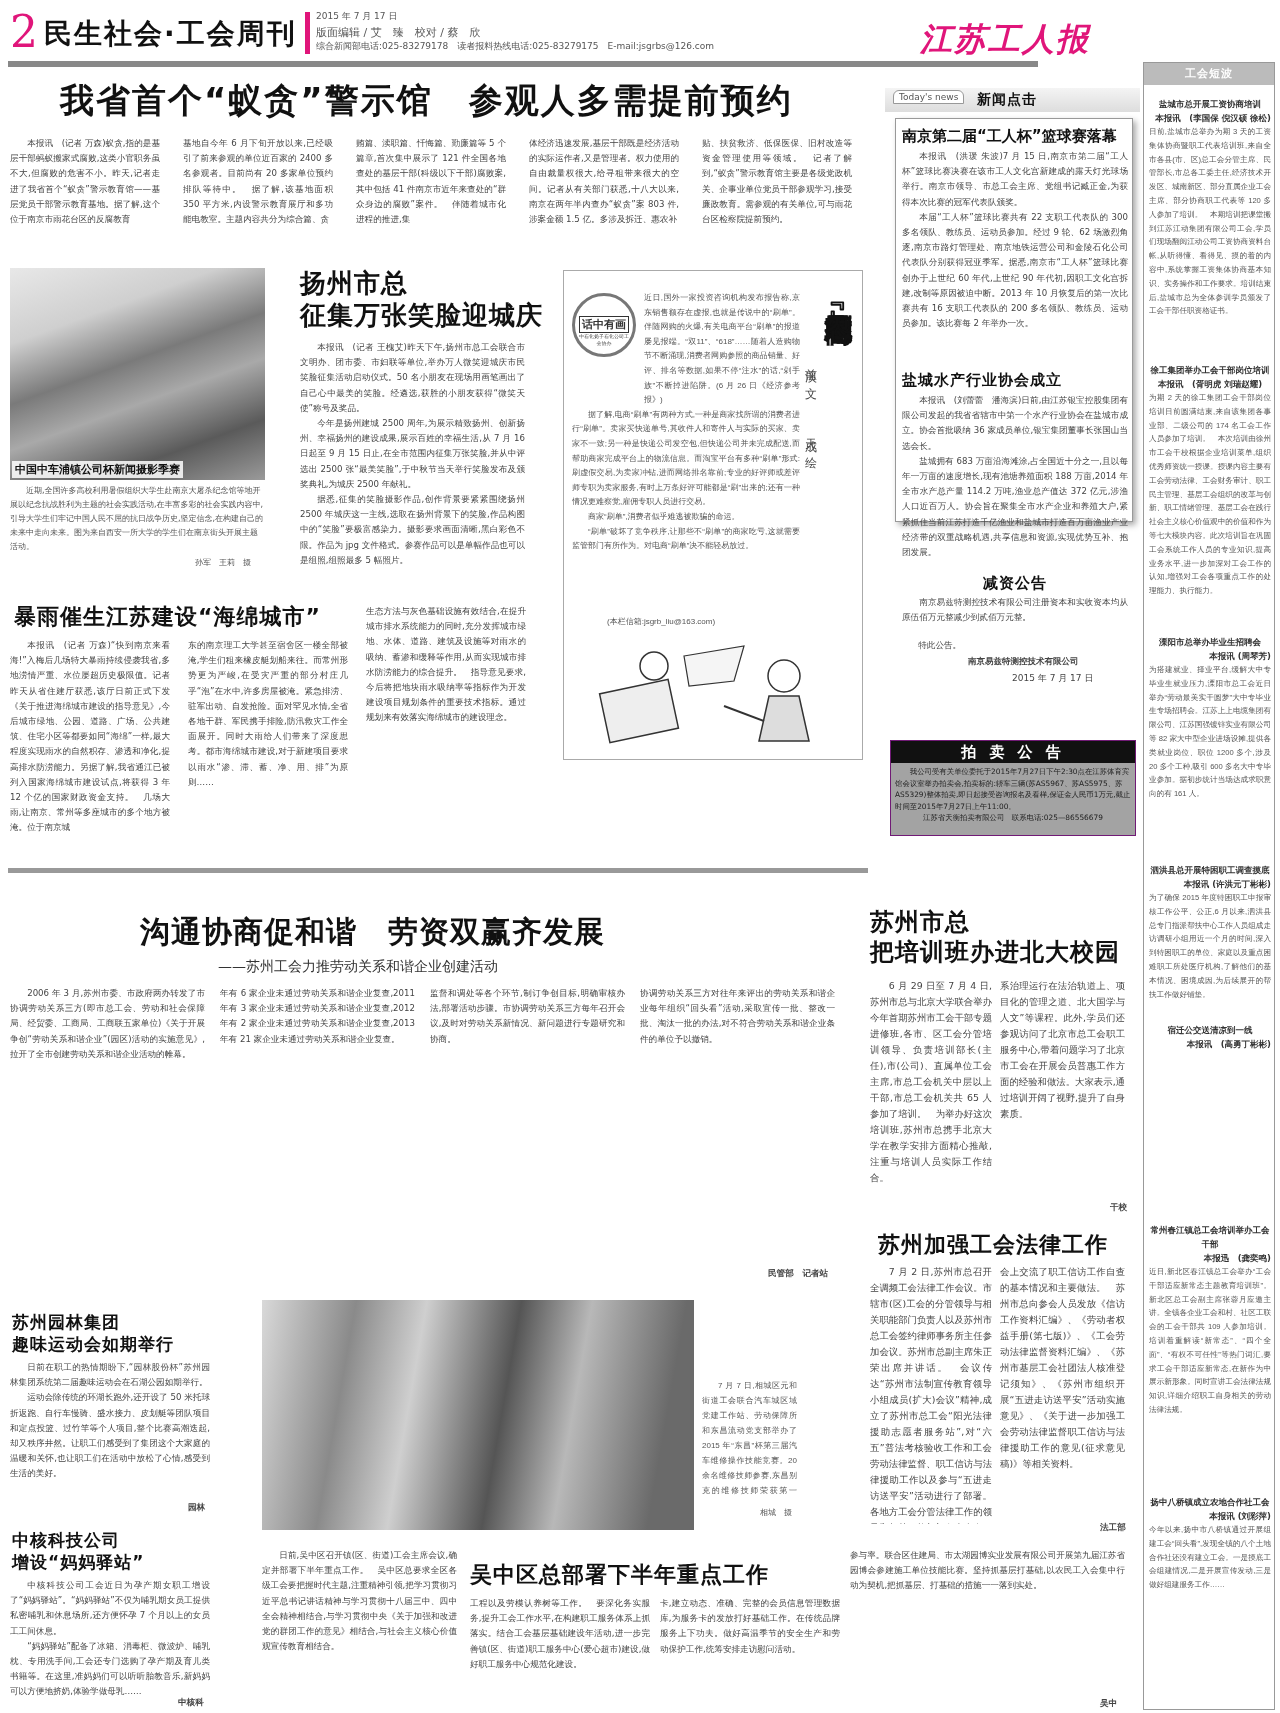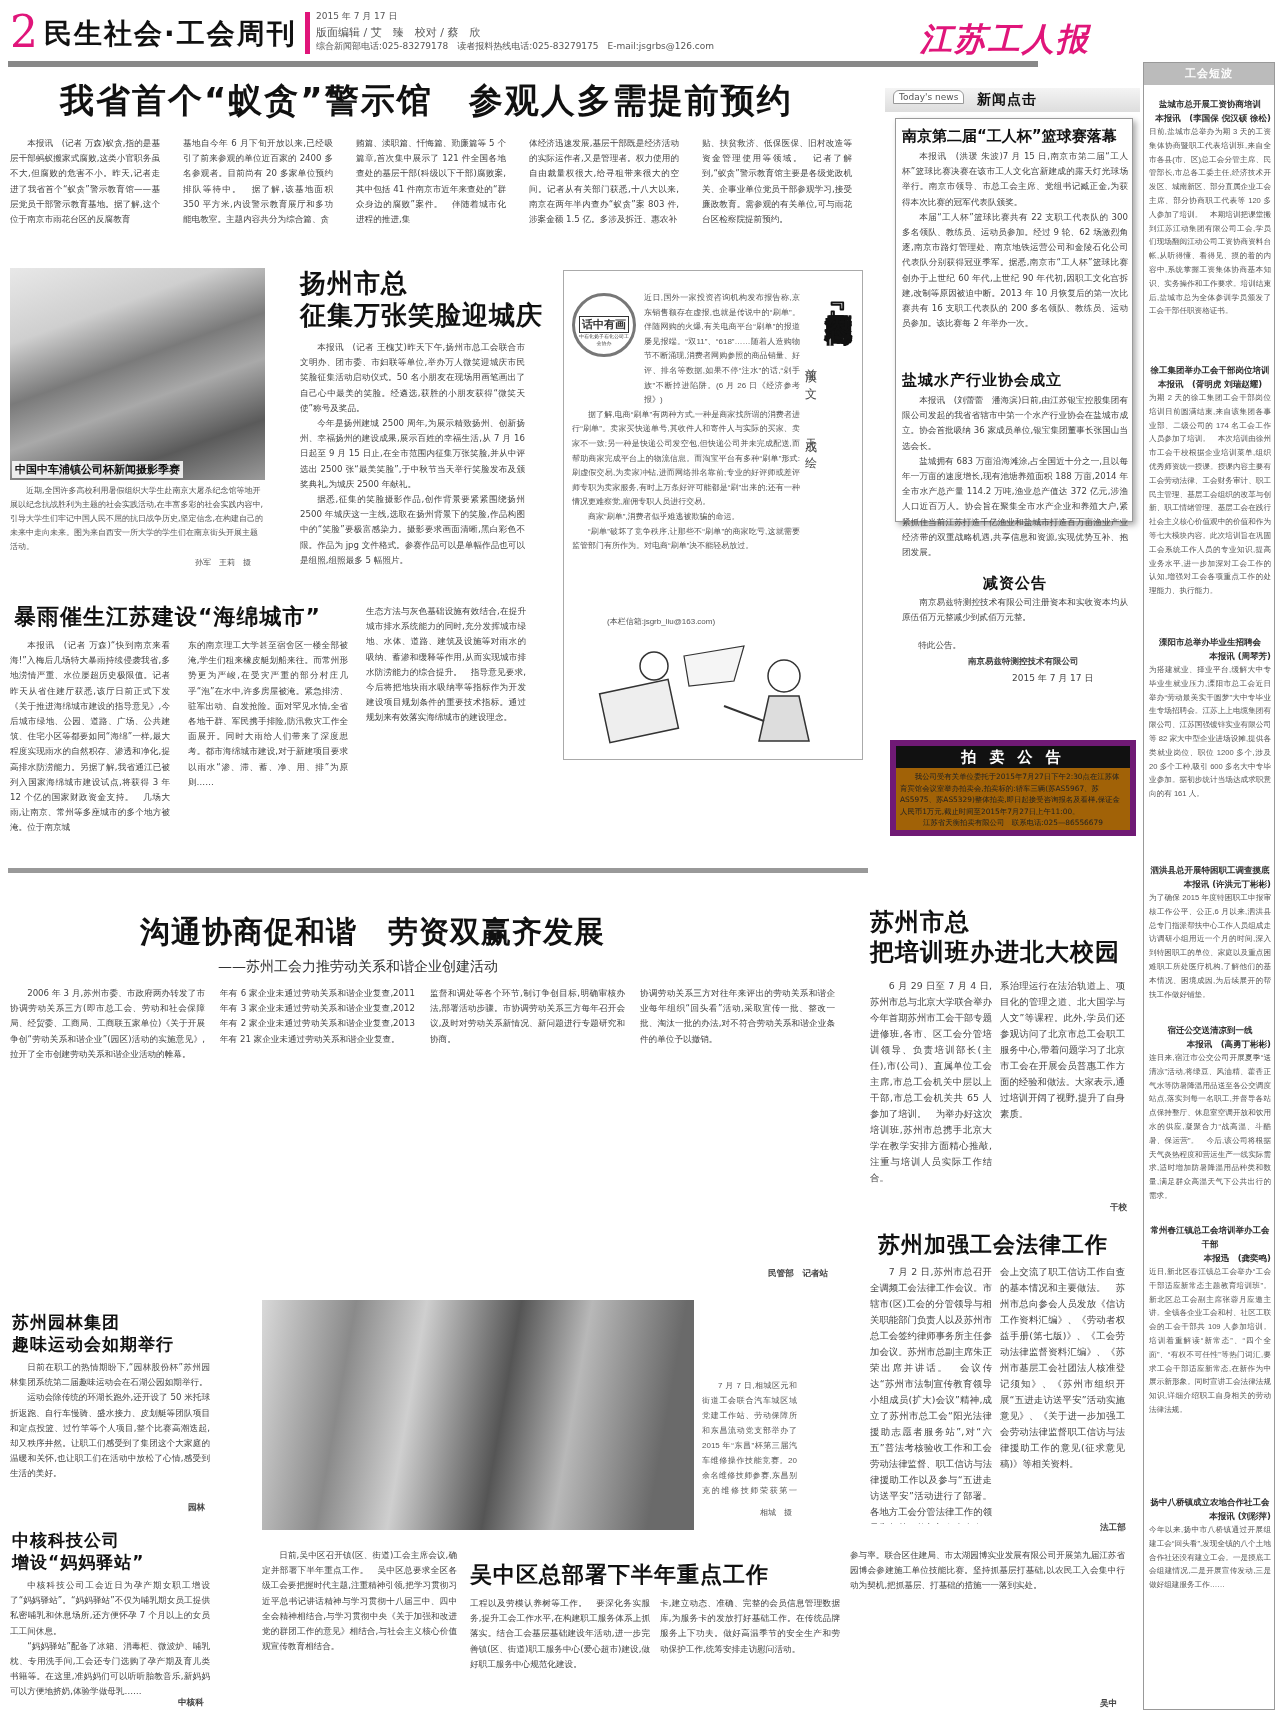--- a/index.html
+++ b/index.html
@@ -94,21 +94,21 @@
     <p>本报讯　(刘蕾蕾　潘海滨)日前,由江苏银宝控股集团有限公司发起的我省省辖市中第一个水产行业协会在盐城市成立。协会首批吸纳 36 家成员单位,银宝集团董事长张国山当选会长。</p>
     <p>盐城拥有 683 万亩沿海滩涂,占全国近十分之一,且以每年一万亩的速度增长,现有池塘养殖面积 188 万亩,2014 年全市水产总产量 114.2 万吨,渔业总产值达 372 亿元,涉渔人口近百万人。协会旨在聚集全市水产企业和养殖大户,紧紧抓住当前江苏打造千亿渔业和盐城市打造百万亩渔业产业经济带的双重战略机遇,共享信息和资源,实现优势互补、抱团发展。</p>
   </div>
   <div class="abs hd" style="left:0;top:455px;width:238px;text-align:center;font-size:15px;">减资公告</div>
   <div class="col txt" style="left:6px;top:476px;width:226px;height:32px;">南京易兹特测控技术有限公司注册资本和实收资本均从原伍佰万元整减少到贰佰万元整。</div>
 </div>
 <div class="abs txt" style="left:901px;top:638px;">特此公告。</div>
 <div class="abs" style="left:968px;top:656px;font-family:'DejaVu Sans',sans-serif;font-size:8.5px;font-weight:bold;color:#444;">南京易兹特测控技术有限公司</div>
 <div class="abs" style="left:1012px;top:672px;font-family:'DejaVu Sans',sans-serif;font-size:9px;color:#444;">2015 年 7 月 17 日</div>
 
-<div class="abs" style="left:890px;top:740px;width:246px;height:96px;border:6px solid #701a75;background:#a16207;">
+<div class="abs" style="left:890px;top:740px;width:246px;height:96px;border:1px solid #701a75;background:#a3a3a3;">
   <div style="background:#111;color:#fff;text-align:center;font-family:'DejaVu Sans',sans-serif;font-weight:bold;font-size:15px;line-height:22px;letter-spacing:4px;">拍 卖 公 告</div>
   <div style="font-family:'DejaVu Sans',sans-serif;font-size:7.4px;line-height:11.5px;color:#222;padding:3px 4px 0;text-indent:2em;">我公司受有关单位委托于2015年7月27日下午2:30点在江苏体育宾馆会议室举办拍卖会,拍卖标的:轿车三辆(苏AS5967、苏AS5975、苏AS5329)整体拍卖,即日起接受咨询报名及看样,保证金人民币1万元,截止时间至2015年7月27日上午11:00。</div>
   <div style="font-family:'DejaVu Sans',sans-serif;font-size:7.4px;line-height:12px;color:#222;padding:0 4px;text-align:center;">江苏省天衡拍卖有限公司　联系电话:025—86556679</div>
 </div>
 
 <div class="abs hd" style="left:14px;top:604px;font-size:22px;line-height:26px;">暴雨催生江苏建设“海绵城市”</div>
 <div class="col txt" style="left:10px;top:638px;width:160px;height:220px;">本报讯　(记者 万森)“快到南京来看海!”入梅后几场特大暴雨持续侵袭我省,多地涝情严重、水位屡超历史极限值。记者昨天从省住建厅获悉,该厅日前正式下发《关于推进海绵城市建设的指导意见》,今后城市绿地、公园、道路、广场、公共建筑、住宅小区等都要如同“海绵”一样,最大程度实现雨水的自然积存、渗透和净化,提高排水防涝能力。另据了解,我省通江已被列入国家海绵城市建设试点,将获得 3 年 12 个亿的国家财政资金支持。　几场大雨,让南京、常州等多座城市的多个地方被淹。位于南京城</div>
 <div class="col txt" style="left:188px;top:638px;width:160px;height:220px;text-indent:0;">东的南京理工大学甚至宿舍区一楼全部被淹,学生们租来橡皮艇划船来往。而常州形势更为严峻,在受灾严重的部分村庄几乎“泡”在水中,许多房屋被淹。紧急排涝、驻军出动、自发抢险。面对罕见水情,全省各地干群、军民携手排险,防汛救灾工作全面展开。同时大雨给人们带来了深度思考。都市海绵城市建设,对于新建项目要求以雨水“渗、滞、蓄、净、用、排”为原则……</div>
 <div class="col txt" style="left:366px;top:604px;width:160px;height:254px;text-indent:0;">生态方法与灰色基础设施有效结合,在提升城市排水系统能力的同时,充分发挥城市绿地、水体、道路、建筑及设施等对雨水的吸纳、蓄渗和缓释等作用,从而实现城市排水防涝能力的综合提升。　指导意见要求,今后将把地块雨水吸纳率等指标作为开发建设项目规划条件的重要技术指标。通过规划来有效落实海绵城市的建设理念。</div>
 
@@ -178,21 +178,20 @@
     <div class="side-txt">为搭建就业、择业平台,缓解大中专毕业生就业压力,溧阳市总工会近日举办“劳动最美实干圆梦”大中专毕业生专场招聘会。江苏上上电缆集团有限公司、江苏国强镀锌实业有限公司等 82 家大中型企业进场设摊,提供各类就业岗位、职位 1200 多个,涉及 20 多个工种,吸引 600 多名大中专毕业参加。据初步统计当场达成求职意向的有 161 人。</div>
   </div>
   <div class="abs" style="left:5px;top:800px;width:122px;height:150px;overflow:hidden;">
     <div class="side-title">泗洪县总开展特困职工调查摸底</div>
     <div class="side-title" style="text-align:right;">本报讯 (许洪元丁彬彬)</div>
     <div class="side-txt">为了确保 2015 年度特困职工申报审核工作公平、公正,6 月以来,泗洪县总专门指派帮扶中心工作人员组成走访调研小组用近一个月的时间,深入到特困职工的单位、家庭以及重点困难职工所处医疗机构,了解他们的基本情况、困境成因,为后续展开的帮扶工作做好铺垫。</div>
   </div>
   <div class="abs" style="left:5px;top:960px;width:122px;height:190px;overflow:hidden;">
     <div class="side-title">宿迁公交送清凉到一线</div>
     <div class="side-title" style="text-align:right;">本报讯　(高勇丁彬彬)</div>
-    <div class="side-txt">连日来,宿迁市公交公司开展夏季“送清凉”活动,将绿豆、风油精、藿香正气水等防暑降温用品送至各公交调度站点,落实到每一名职工,并督导各站点保持整厅、休息室空调开放和饮用水的供应,凝聚合力“战高温、斗酷暑、保运营”。　今后,该公司将根据天气炎热程度和营运生产一线实际需求,适时增加防暑降温用品种类和数量,满足群众高温天气下公共出行的需求。</div>
   </div>
   <div class="abs" style="left:5px;top:1160px;width:122px;height:260px;overflow:hidden;">
     <div class="side-title">常州春江镇总工会培训举办工会干部</div>
     <div class="side-title" style="text-align:right;">本报迅　(龚奕鸣)</div>
     <div class="side-txt">近日,新北区春江镇总工会举办“工会干部适应新常态主题教育培训班”。新北区总工会副主席张蓉月应邀主讲。全镇各企业工会和村、社区工联会的工会干部共 109 人参加培训。培训着重解读“新常态”、“四个全面”、“有权不可任性”等热门词汇,要求工会干部适应新常态,在新作为中展示新形象。同时宣讲工会法律法规知识,详细介绍职工自身相关的劳动法律法规。</div>
   </div>
   <div class="abs" style="left:5px;top:1432px;width:122px;height:210px;overflow:hidden;">
     <div class="side-title">扬中八桥镇成立农地合作社工会</div>
     <div class="side-title" style="text-align:right;">本报讯 (刘彩萍)</div>
     <div class="side-txt">今年以来,扬中市八桥镇通过开展组建工会“回头看”,发现全镇的八个土地合作社还没有建立工会。一是摸底工会组建情况,二是开展宣传发动,三是做好组建服务工作……</div>

